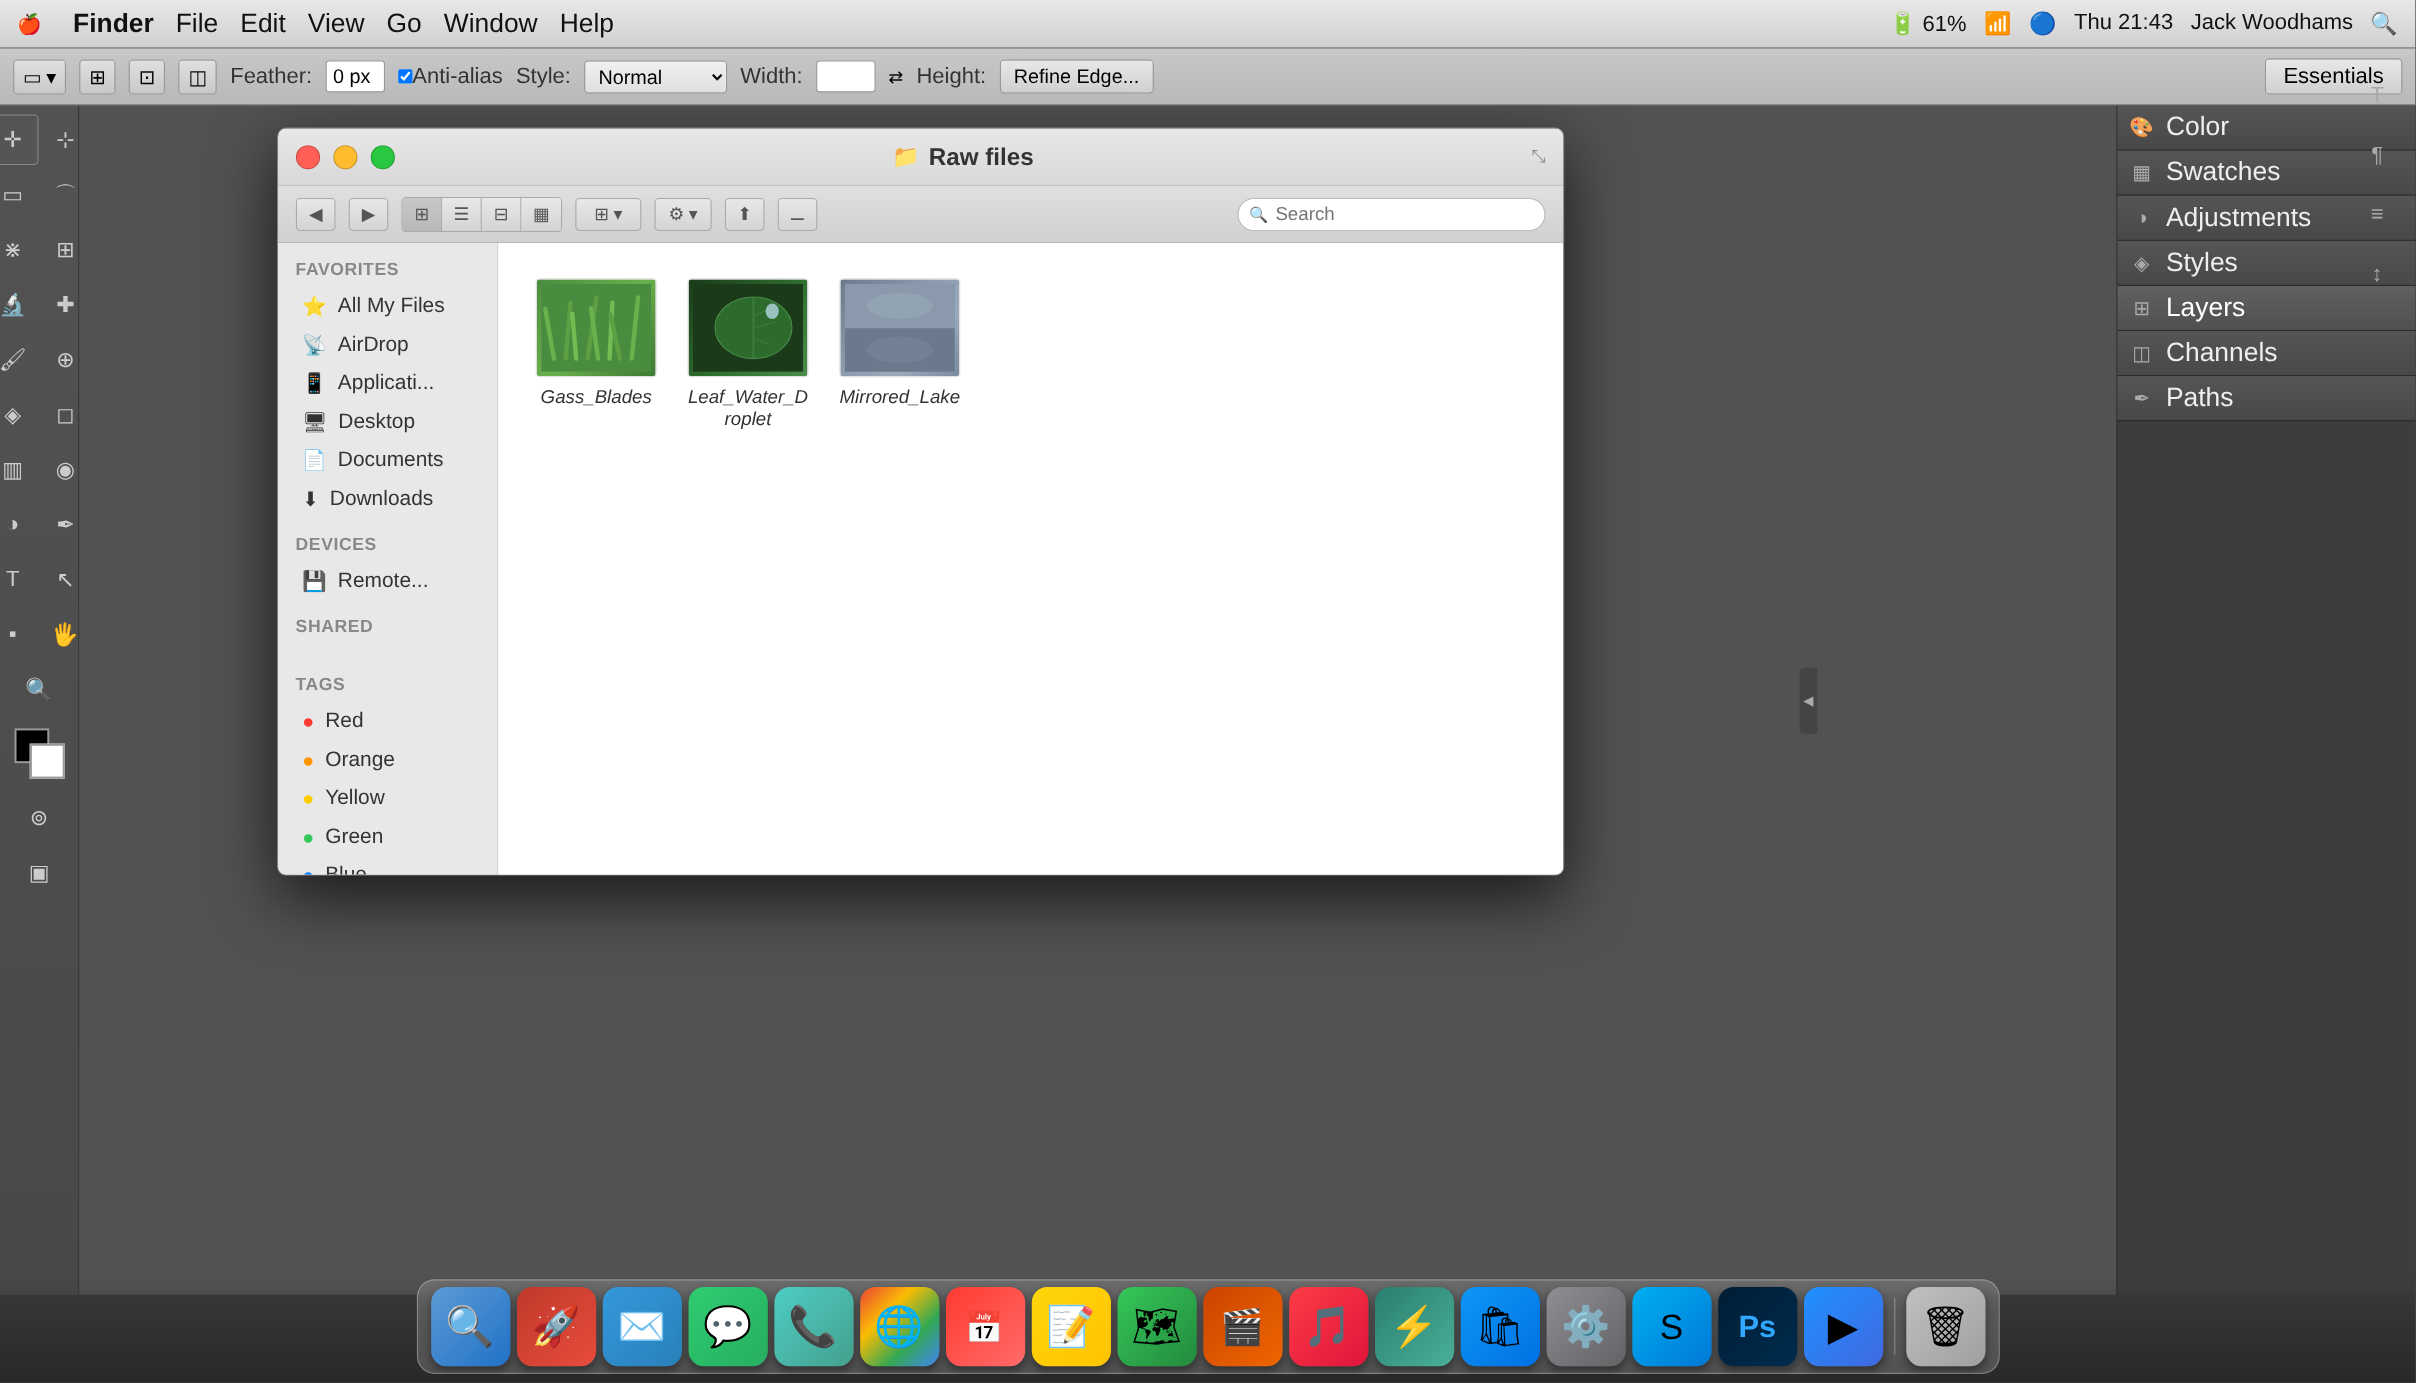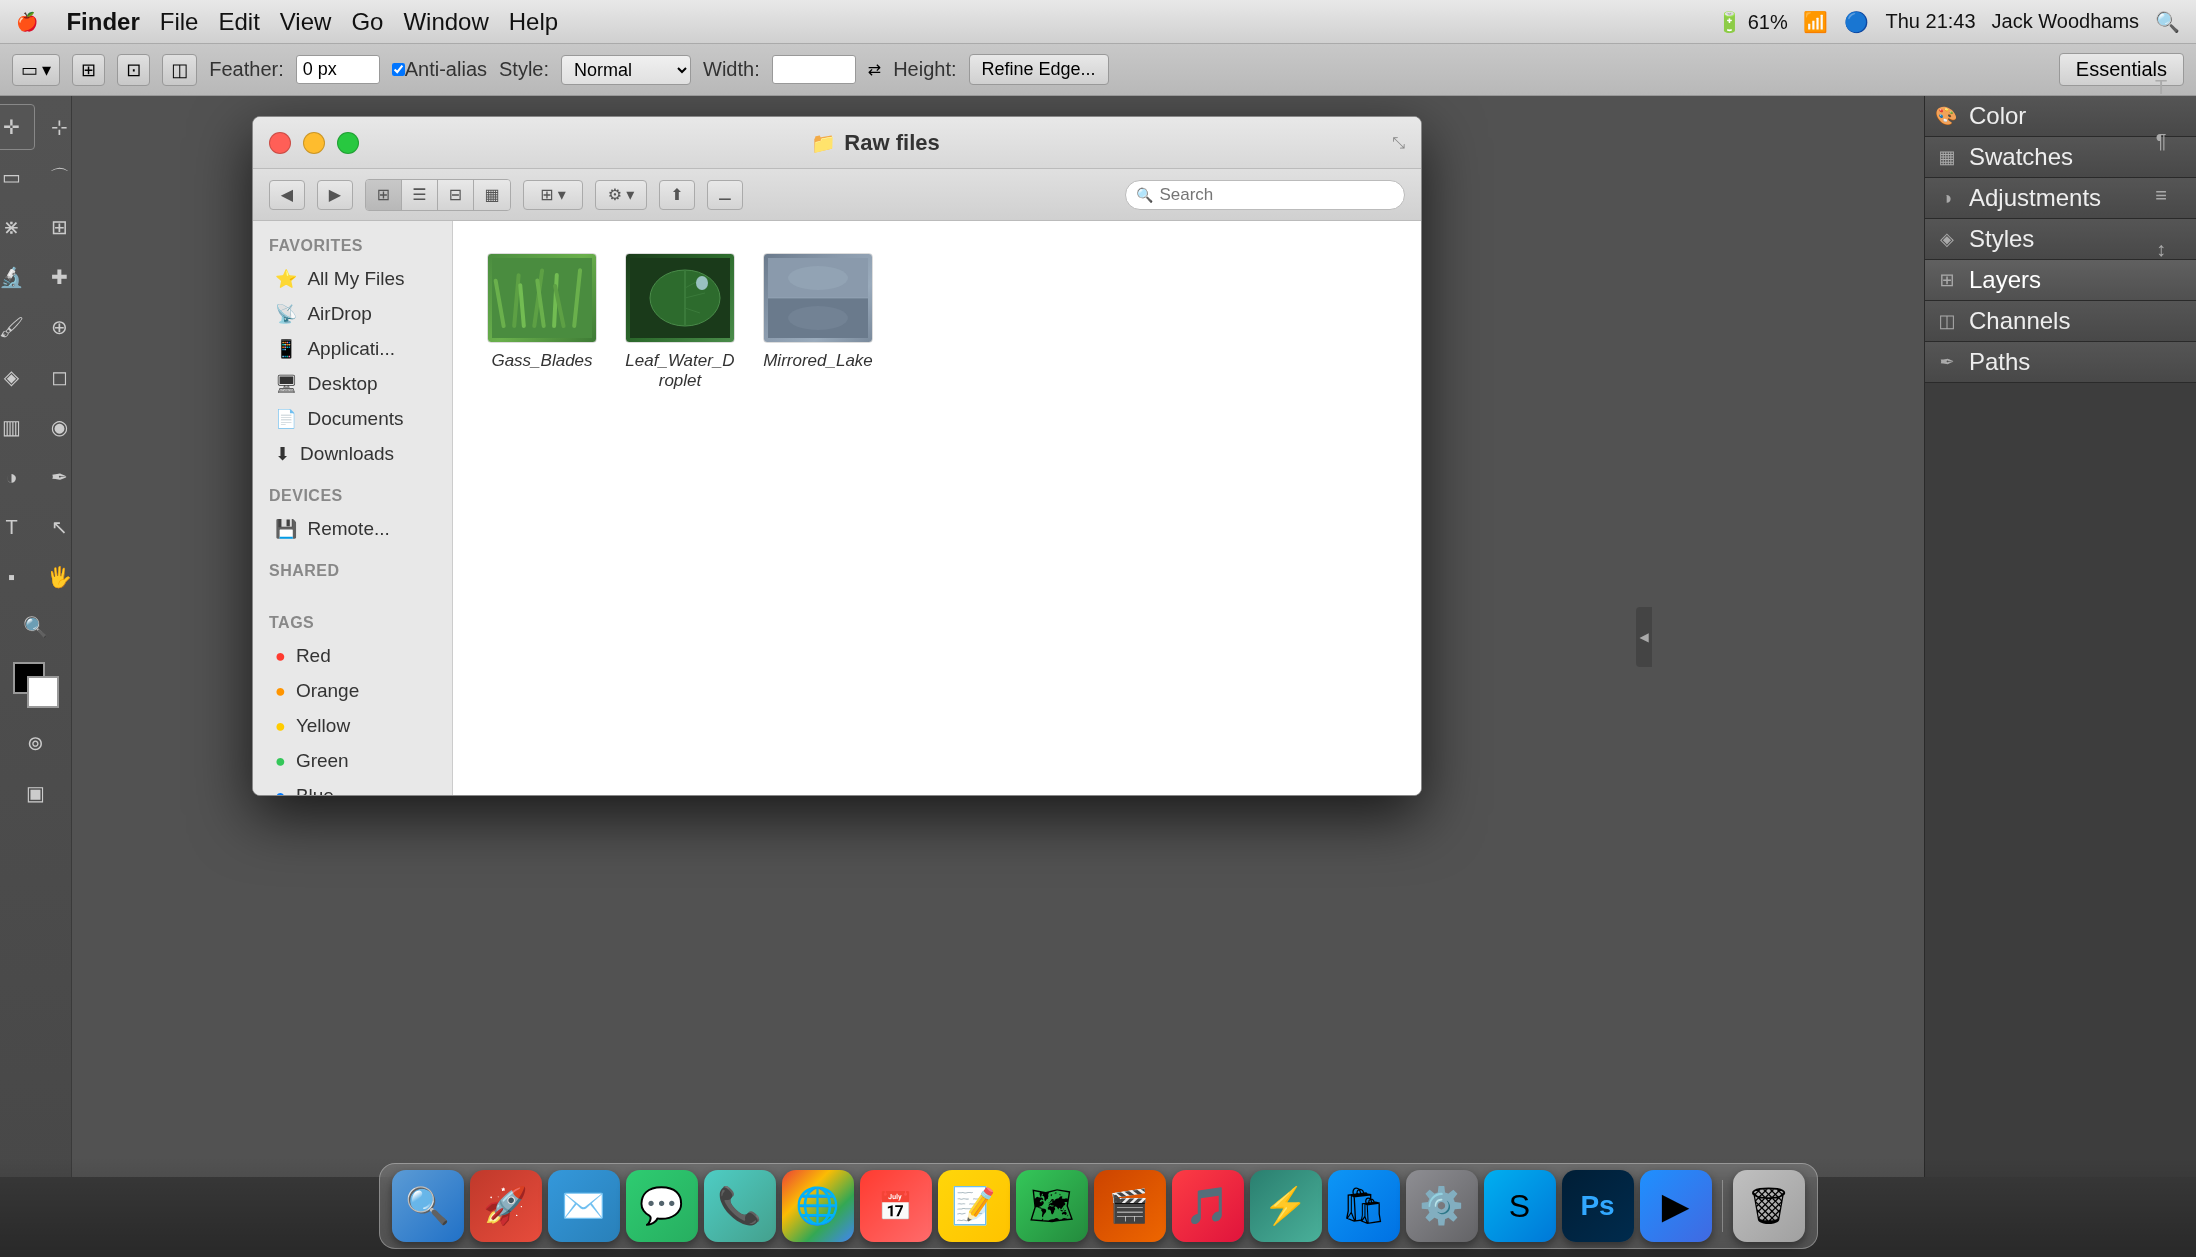--- a/index.html
+++ b/index.html
@@ -67,21 +67,21 @@
     .toolbar-label {
       font-size: 20px;
       color: #333;
     }
     .toolbar-input {
       background: white;
       border: 1px solid #999;
       border-radius: 3px;
       padding: 3px 6px;
       font-size: 18px;
-      width: 84px;
+      width: 54px;
     }
     .toolbar-select {
       background: linear-gradient(to bottom, #f0f0f0, #e0e0e0);
       border: 1px solid #999;
       border-radius: 4px;
       padding: 3px 8px;
       font-size: 18px;
       cursor: pointer;
     }
     .refine-btn {

